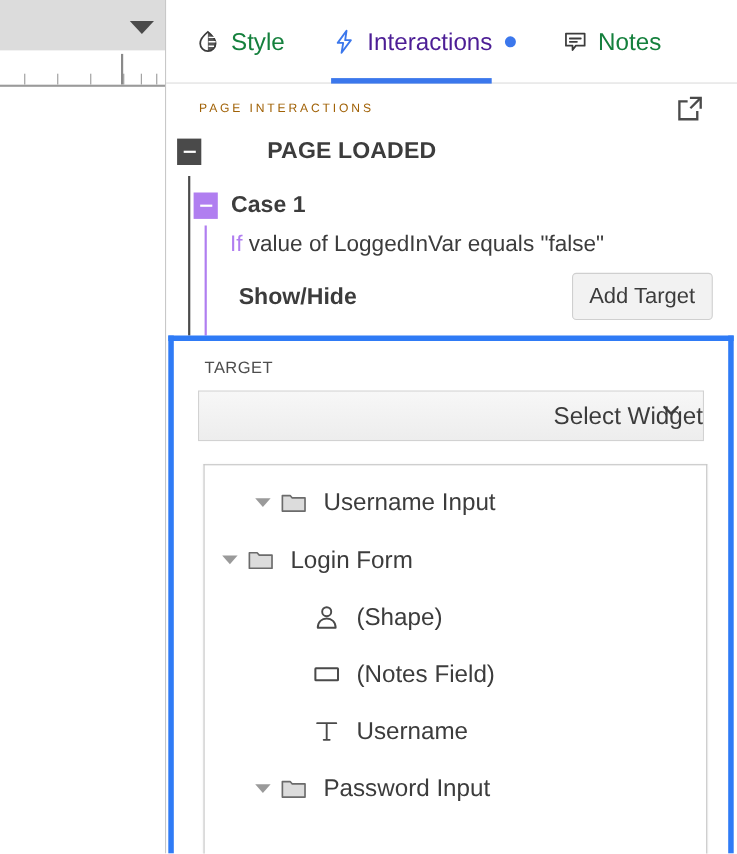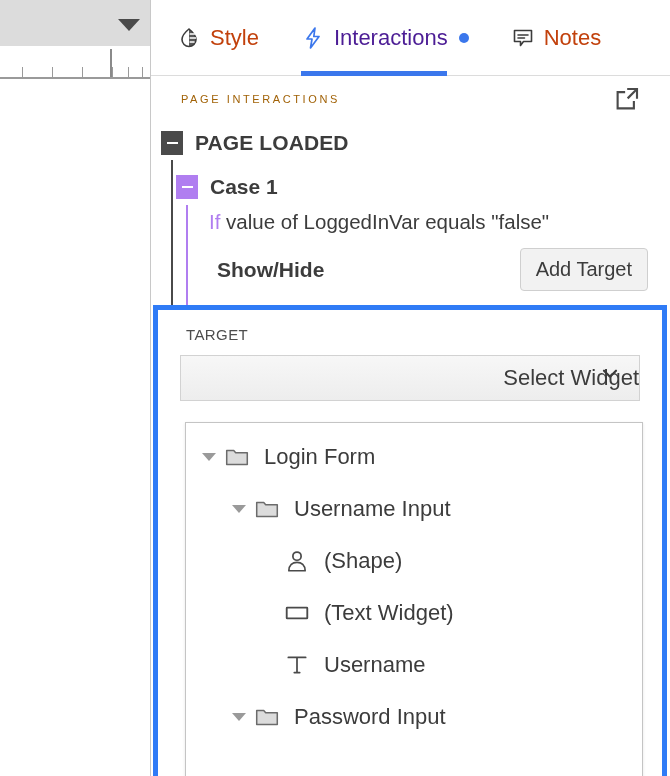--- a/index.html
+++ b/index.html
@@ -72,21 +72,21 @@
     border-bottom: 1px solid #dcdcdc;
     display: flex;
     align-items: center;
     padding-left: 26px;
   }
   .tab {
     display: flex; align-items: center;
     height: 76px;
     margin-right: 42px;
     font-size: 22px;
-    color: #c2410c;
+    color: #15803d;
     cursor: pointer;
     position: relative;
   }
   .tab .ticon { margin-right: 9px; display: flex; align-items: center; }
   .tab.active { color: #4c1d95; }
   .tab.active::after {
     content: "";
     position: absolute; left: 0; right: 22px; bottom: 0;
     height: 5px; background: #3b77ec;
   }
@@ -108,24 +108,25 @@
   }
   .ext-btn {
     position: absolute; right: 26px; top: 7px;
     width: 34px; height: 32px;
     display: flex; align-items: center; justify-content: center;
     cursor: pointer;
   }
 
   
   .event-row {
-    display: flex; align-items: center;
+    display: flex; align-items: flex-start;
     padding-left: 10px;
     height: 34px;
     margin-top: 4px;
+    gap: 48px;
   }
   .collapse-box {
     width: 22px; height: 24px;
     background: #4a4a4a;
     display: flex; align-items: center; justify-content: center;
     cursor: pointer; flex: none;
   }
   .collapse-box .bar { width: 11px; height: 2.5px; background: #ffffff; }
   .collapse-box.case { background: #b07ef0; }
   .event-label {
@@ -375,79 +376,79 @@
           <svg width="24" height="24" viewBox="0 0 24 24">
             <path d="M6 9.5 L12 15.5 L18 9.5" fill="none" stroke="#3c3c3c" stroke-width="2.2" stroke-linecap="round" stroke-linejoin="round"></path>
           </svg>
         </span>
       </div>
 
       <div class="dropdown">
 
 
         <div class="tree">
+            <div class="tree-row" style="padding-left: 44px;">
+              <span class="tw-caret">
+                <span class="tri"></span>
+              </span>
+              <span class="tw-icon">
+                <svg width="26" height="26" viewBox="0 0 24 24">
+                  <path d="M2.5 6 H9 L10.8 8 H21.5 V19 H2.5 Z" fill="#dcdcdc" stroke="#6b6b6b" stroke-width="1.4" stroke-linejoin="round"></path>
+                </svg>
+              </span>
+              <span class="tw-label">Username Input</span>
+            </div>
             <div class="tree-row" style="padding-left: 14px;">
               <span class="tw-caret">
                 <span class="tri"></span>
               </span>
               <span class="tw-icon">
                 <svg width="26" height="26" viewBox="0 0 24 24">
                   <path d="M2.5 6 H9 L10.8 8 H21.5 V19 H2.5 Z" fill="#dcdcdc" stroke="#6b6b6b" stroke-width="1.4" stroke-linejoin="round"></path>
                 </svg>
               </span>
               <span class="tw-label">Login Form</span>
             </div>
+            <div class="tree-row" style="padding-left: 74px;">
+              <span class="tw-caret"></span>
+              <span class="tw-icon">
+                <svg width="26" height="26" viewBox="0 0 24 24">
+                  <circle cx="12" cy="7.5" r="3.8" fill="none" stroke="#4a4a4a" stroke-width="1.6"></circle>
+                  <path d="M4.5 21 C4.5 15.8 8 13.2 12 13.2 C16 13.2 19.5 15.8 19.5 21 Z" fill="none" stroke="#4a4a4a" stroke-width="1.6" stroke-linejoin="round"></path>
+                </svg>
+              </span>
+              <span class="tw-label">(Shape)</span>
+            </div>
+            <div class="tree-row" style="padding-left: 74px;">
+              <span class="tw-caret"></span>
+              <span class="tw-icon">
+                <svg width="26" height="26" viewBox="0 0 24 24">
+                  <rect x="2.5" y="7" width="19" height="10" rx="0.5" fill="none" stroke="#4a4a4a" stroke-width="1.7"></rect>
+                </svg>
+              </span>
+              <span class="tw-label">(Notes Field)</span>
+            </div>
+            <div class="tree-row" style="padding-left: 74px;">
+              <span class="tw-caret"></span>
+              <span class="tw-icon">
+                <svg width="26" height="26" viewBox="0 0 24 24">
+                  <path d="M4 5 H20 M12 5 V19 M9.5 19 H14.5" fill="none" stroke="#4a4a4a" stroke-width="1.6" stroke-linecap="round"></path>
+                </svg>
+              </span>
+              <span class="tw-label">Username</span>
+            </div>
             <div class="tree-row" style="padding-left: 44px;">
               <span class="tw-caret">
                 <span class="tri"></span>
               </span>
               <span class="tw-icon">
                 <svg width="26" height="26" viewBox="0 0 24 24">
                   <path d="M2.5 6 H9 L10.8 8 H21.5 V19 H2.5 Z" fill="#dcdcdc" stroke="#6b6b6b" stroke-width="1.4" stroke-linejoin="round"></path>
                 </svg>
               </span>
-              <span class="tw-label">Username Input</span>
-            </div>
-            <div class="tree-row" style="padding-left: 74px;">
-              <span class="tw-caret"></span>
-              <span class="tw-icon">
-                <svg width="26" height="26" viewBox="0 0 24 24">
-                  <circle cx="12" cy="7.5" r="3.8" fill="none" stroke="#4a4a4a" stroke-width="1.6"></circle>
-                  <path d="M4.5 21 C4.5 15.8 8 13.2 12 13.2 C16 13.2 19.5 15.8 19.5 21 Z" fill="none" stroke="#4a4a4a" stroke-width="1.6" stroke-linejoin="round"></path>
-                </svg>
-              </span>
-              <span class="tw-label">(Shape)</span>
-            </div>
-            <div class="tree-row" style="padding-left: 74px;">
-              <span class="tw-caret"></span>
-              <span class="tw-icon">
-                <svg width="26" height="26" viewBox="0 0 24 24">
-                  <rect x="2.5" y="7" width="19" height="10" rx="0.5" fill="none" stroke="#4a4a4a" stroke-width="1.7"></rect>
-                </svg>
-              </span>
-              <span class="tw-label">(Text Widget)</span>
-            </div>
-            <div class="tree-row" style="padding-left: 74px;">
-              <span class="tw-caret"></span>
-              <span class="tw-icon">
-                <svg width="26" height="26" viewBox="0 0 24 24">
-                  <path d="M4 5 H20 M12 5 V19 M9.5 19 H14.5" fill="none" stroke="#4a4a4a" stroke-width="1.6" stroke-linecap="round"></path>
-                </svg>
-              </span>
-              <span class="tw-label">Username</span>
-            </div>
-            <div class="tree-row" style="padding-left: 44px;">
-              <span class="tw-caret">
-                <span class="tri"></span>
-              </span>
-              <span class="tw-icon">
-                <svg width="26" height="26" viewBox="0 0 24 24">
-                  <path d="M2.5 6 H9 L10.8 8 H21.5 V19 H2.5 Z" fill="#dcdcdc" stroke="#6b6b6b" stroke-width="1.4" stroke-linejoin="round"></path>
-                </svg>
-              </span>
               <span class="tw-label">Password Input</span>
             </div>
           </div>
       </div>
     </div>
 
   </div>
 </div>
 
 </body></html>

